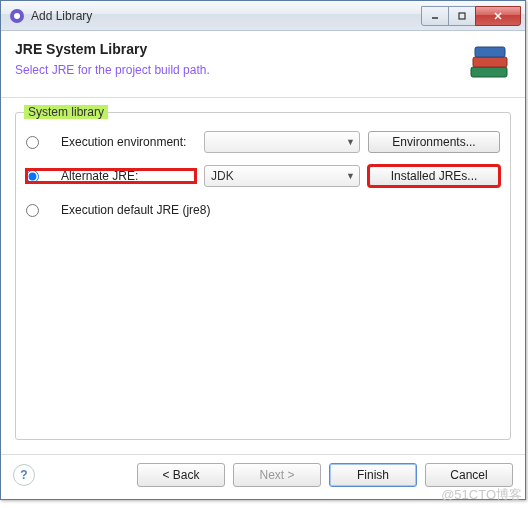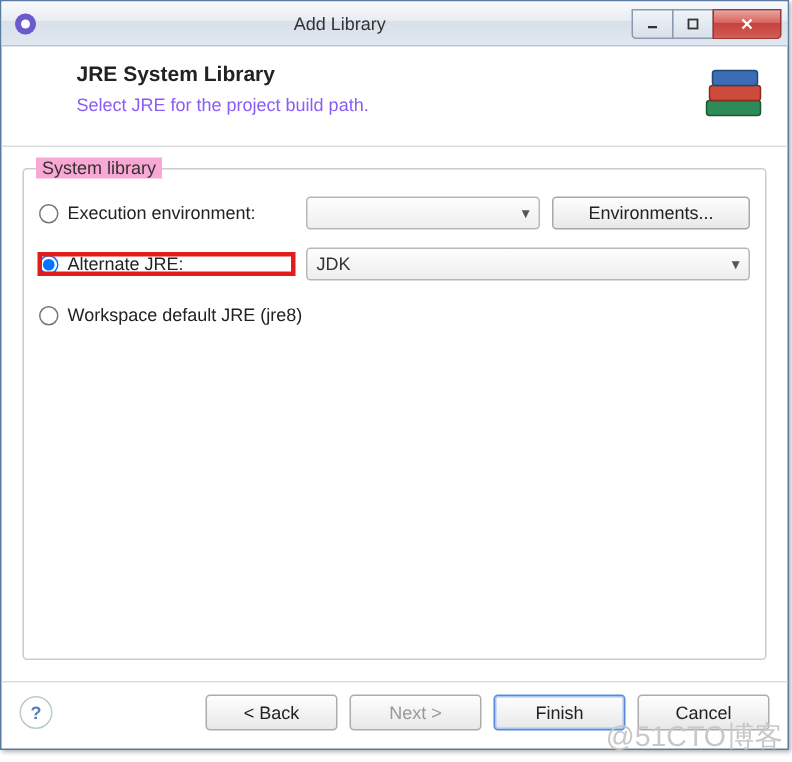--- a/index.html
+++ b/index.html
@@ -2,55 +2,55 @@
 <html><head>
 <meta charset="utf-8">
 <style>
 * { box-sizing: border-box; margin: 0; padding: 0; font-family: "Segoe UI", Tahoma, sans-serif; font-size: 12px; }
 body { background: #fff; width: 528px; height: 508px; position: relative; }
 
 .window { width: 526px; border: 1px solid #5a7aa0; background: #fff; box-shadow: 1px 1px 3px rgba(0,0,0,0.3); }
 
 .titlebar { height: 30px; background: linear-gradient(to bottom, #f8f9fb 0%, #e8edf3 45%, #d8e0ea 46%, #e0e7f0 100%); border-bottom: 1px solid #bcc7d6; display: flex; align-items: center; padding: 0 0 0 8px; }
 .titlebar-icon { width: 16px; height: 16px; margin-right: 6px; }
-.titlebar-text { flex: 1; color: #333; text-align: center; }
+.titlebar-text { flex: 1; color: #333; }
 .win-btns { display: flex; height: 20px; margin-right: 4px; }
 .win-btn { width: 28px; height: 20px; border: 1px solid #8a9bb0; background: linear-gradient(to bottom, #f0f4f9, #d8e0ea); display: flex; align-items: center; justify-content: center; margin-left: -1px; cursor: pointer; }
 .win-btn.min { border-radius: 0 0 0 3px; }
 .win-btn.close { width: 46px; background: linear-gradient(to bottom, #e9a3a0 0%, #d9645f 45%, #c7413b 46%, #cf5c56 100%); border-color: #9c3530; border-radius: 0 0 3px 0; }
 .win-btn svg { width: 10px; height: 10px; }
 
 .header { padding: 10px 14px 14px 14px; display: flex; align-items: flex-start; border-bottom: 1px solid #ddd; }
-.header-txt { flex: 1; margin-left: 36px; }
+.header-txt { flex: 1; }
 .header-title { font-size: 14px; font-weight: bold; color: #222; margin-bottom: 6px; }
 .header-sub { color: #8b5cf6; }
 .header-icon { width: 44px; height: 42px; }
 
 .content { padding: 14px; }
 .group { border: 1px solid #ccc; border-radius: 3px; padding: 16px 10px 10px 10px; position: relative; height: 328px; }
-.group-title { position: absolute; top: -8px; left: 8px; background: #f9a8d4; padding: 0 4px; color: #333; }
+.group-title { position: absolute; top: -8px; left: 8px; background: #bef264; padding: 0 4px; color: #333; }
 
 .row { display: flex; align-items: center; height: 26px; margin-bottom: 8px; gap: 8px; }
-.radio-cell { display: flex; align-items: center; gap: 6px; width: 170px; }
+.radio-cell { display: flex; align-items: center; gap: 22px; width: 170px; }
 .radio-cell input { margin: 0; }
 .radio-cell label { color: #222; cursor: pointer; }
 .combo { flex: 1; height: 22px; border: 1px solid #b7b7b7; background: linear-gradient(to bottom,#fefefe,#eee); border-radius: 3px; display: flex; align-items: center; justify-content: space-between; padding: 0 4px 0 6px; color: #333; }
 .combo.disabled { color: #999; }
 .combo-arrow { font-size: 9px; color: #555; }
 .side-btn { width: 132px; height: 22px; border: 1px solid #a7a7a7; background: linear-gradient(to bottom,#fefefe,#e8e8e8); border-radius: 3px; color: #222; cursor: pointer; }
 
 .hl-red { outline: 3px solid #e21b1b; outline-offset: -2px; }
 
 .footer { padding: 8px 12px 12px 12px; display: flex; align-items: center; gap: 8px; border-top: 1px solid #ddd; }
 .help-icon { width: 22px; height: 22px; border: 1px solid #bcc; border-radius: 50%; display: flex; align-items: center; justify-content: center; color: #577fb5; font-weight: bold; cursor: pointer; margin-right: auto; }
 .wiz-btn { width: 88px; height: 24px; border: 1px solid #adadad; background: linear-gradient(to bottom,#fefefe,#e8e8e8); border-radius: 3px; color: #222; cursor: pointer; }
 .wiz-btn.disabled { color: #999; text-align: center; }
 .wiz-btn.primary { border-color: #5a8bd6; box-shadow: 0 0 0 1px #a6c7f0 inset; }
 
-.watermark { position: absolute; right: 6px; bottom: 4px; color: #c8c8c8; font-size: 19px; }
+.watermark { position: absolute; right: 6px; bottom: 4px; color: #c8c8c8; font-size: 13px; }
 </style>
 </head>
 <body>
 
 <div class="window">
 
   <div class="titlebar">
     <svg class="titlebar-icon" viewBox="0 0 16 16">
         <circle cx="8" cy="8" r="7" fill="#6a5acd"></circle>
         <circle cx="8" cy="8" r="3" fill="#fff"></circle>
@@ -106,26 +106,27 @@
 
       <div class="row">
         <div class="radio-cell hl-red">
           <input type="radio" name="sl" checked="" style="">
           <label>Alternate JRE:</label>
         </div>
         <div class="combo">
           <span>JDK</span>
           <span class="combo-arrow">▼</span>
         </div>
+        <button class="side-btn hl-red">Installed JREs...</button>
       </div>
 
       <div class="row">
         <div class="radio-cell" style="width:auto">
           <input type="radio" name="sl" style="">
-          <label>Workspace default JRE (jre8)</label>
+          <label>Execution default JRE (jre8)</label>
         </div>
       </div>
     </div>
   </div>
 
   <div class="footer">
     <div class="help-icon">?</div>
     <button class="wiz-btn">&lt; Back</button>
     <button class="wiz-btn disabled">Next &gt;</button>
     <button class="wiz-btn primary">Finish</button>

